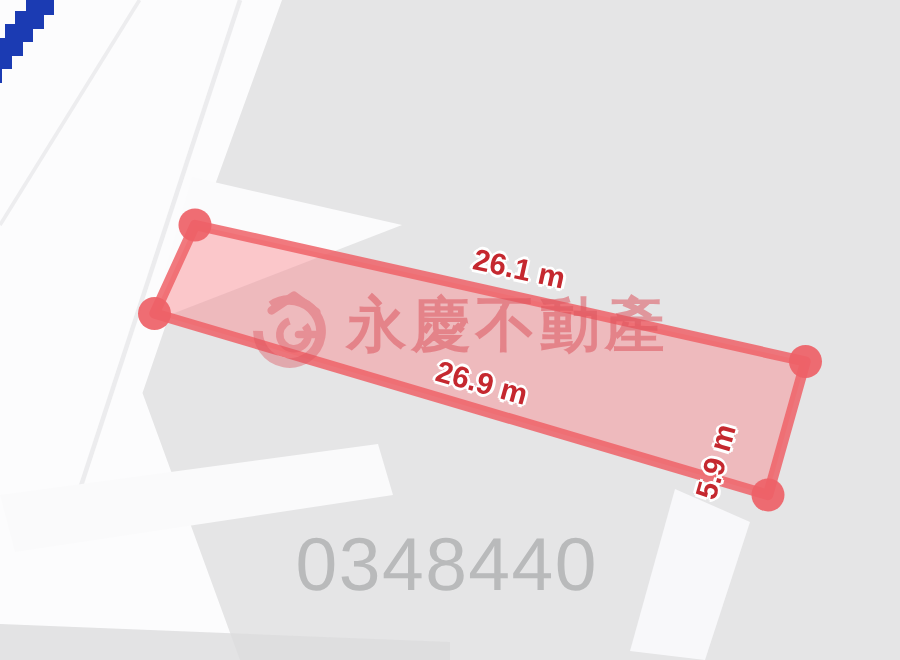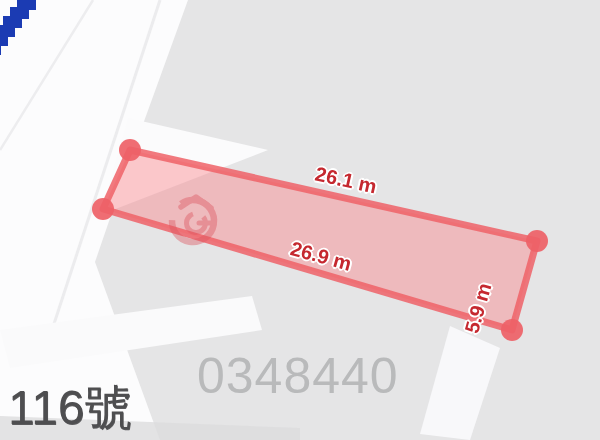--- a/index.html
+++ b/index.html
@@ -50,38 +50,38 @@
 
     <polygon points="0,330 252,296 262,330 10,368" fill="#fafafb"></polygon>
 
     <polygon points="450,326 500,348 470,440 420,434" fill="#f8f8fa"></polygon>
 
     <polygon points="0,416 300,428 300,440 0,440" fill="#dcdcdd" opacity="0.8"></polygon>
 
     <polyline points="30,-6 30,4 23,4 23,13 16,13 16,22 9,22 9,31 2,31 2,40 -5,40 -5,49 -13,49" stroke="#1b3bb3" stroke-width="12" fill="none" shape-rendering="crispEdges"></polyline>
   </svg>
 
-  <div class="maplabel" style="left:8px;top:384px;">116號</div>
 
   <svg class="layer" width="600" height="440" viewBox="0 0 600 440">
     <polygon points="130,150 537,241 512,330 103,209" fill="#fa7e85" fill-opacity="0.42" stroke="#ee6167" stroke-width="7" stroke-opacity="0.85" stroke-linejoin="round"></polygon>
     <circle cx="130" cy="150" r="11" fill="#ee6167" fill-opacity="0.92"></circle>
     <circle cx="537" cy="241" r="11" fill="#ee6167" fill-opacity="0.92"></circle>
     <circle cx="512" cy="330" r="11" fill="#ee6167" fill-opacity="0.92"></circle>
     <circle cx="103" cy="209" r="11" fill="#ee6167" fill-opacity="0.92"></circle>
   </svg>
 
   <svg class="layer" width="600" height="440" viewBox="0 0 600 440">
     <g stroke="#dd5560" fill="none" opacity="0.42">
       <circle cx="193" cy="221" r="21" stroke-width="6.5" stroke-dasharray="112 20" transform="rotate(-125 193 221)"></circle>
       <circle cx="196" cy="223" r="9.5" stroke-width="5" stroke-dasharray="48 12" transform="rotate(-40 196 223)"></circle>
       <polyline points="181,207 196,197 211,208" stroke-width="5.5" stroke-linecap="round" stroke-linejoin="round"></polyline>
       <polyline points="199,223 214,223" stroke-width="5" stroke-linecap="round"></polyline>
     </g>
   </svg>
 
+  <div class="wm-company">永慶不動產</div>
   <div class="wm-number">0348440</div>
 
   <div class="measure" id="measure-top">26.1 m</div>
   <div class="measure" id="measure-bottom">26.9 m</div>
   <div class="measure" id="measure-right">5.9 m</div>
 
 </div>
 
 </body></html>

